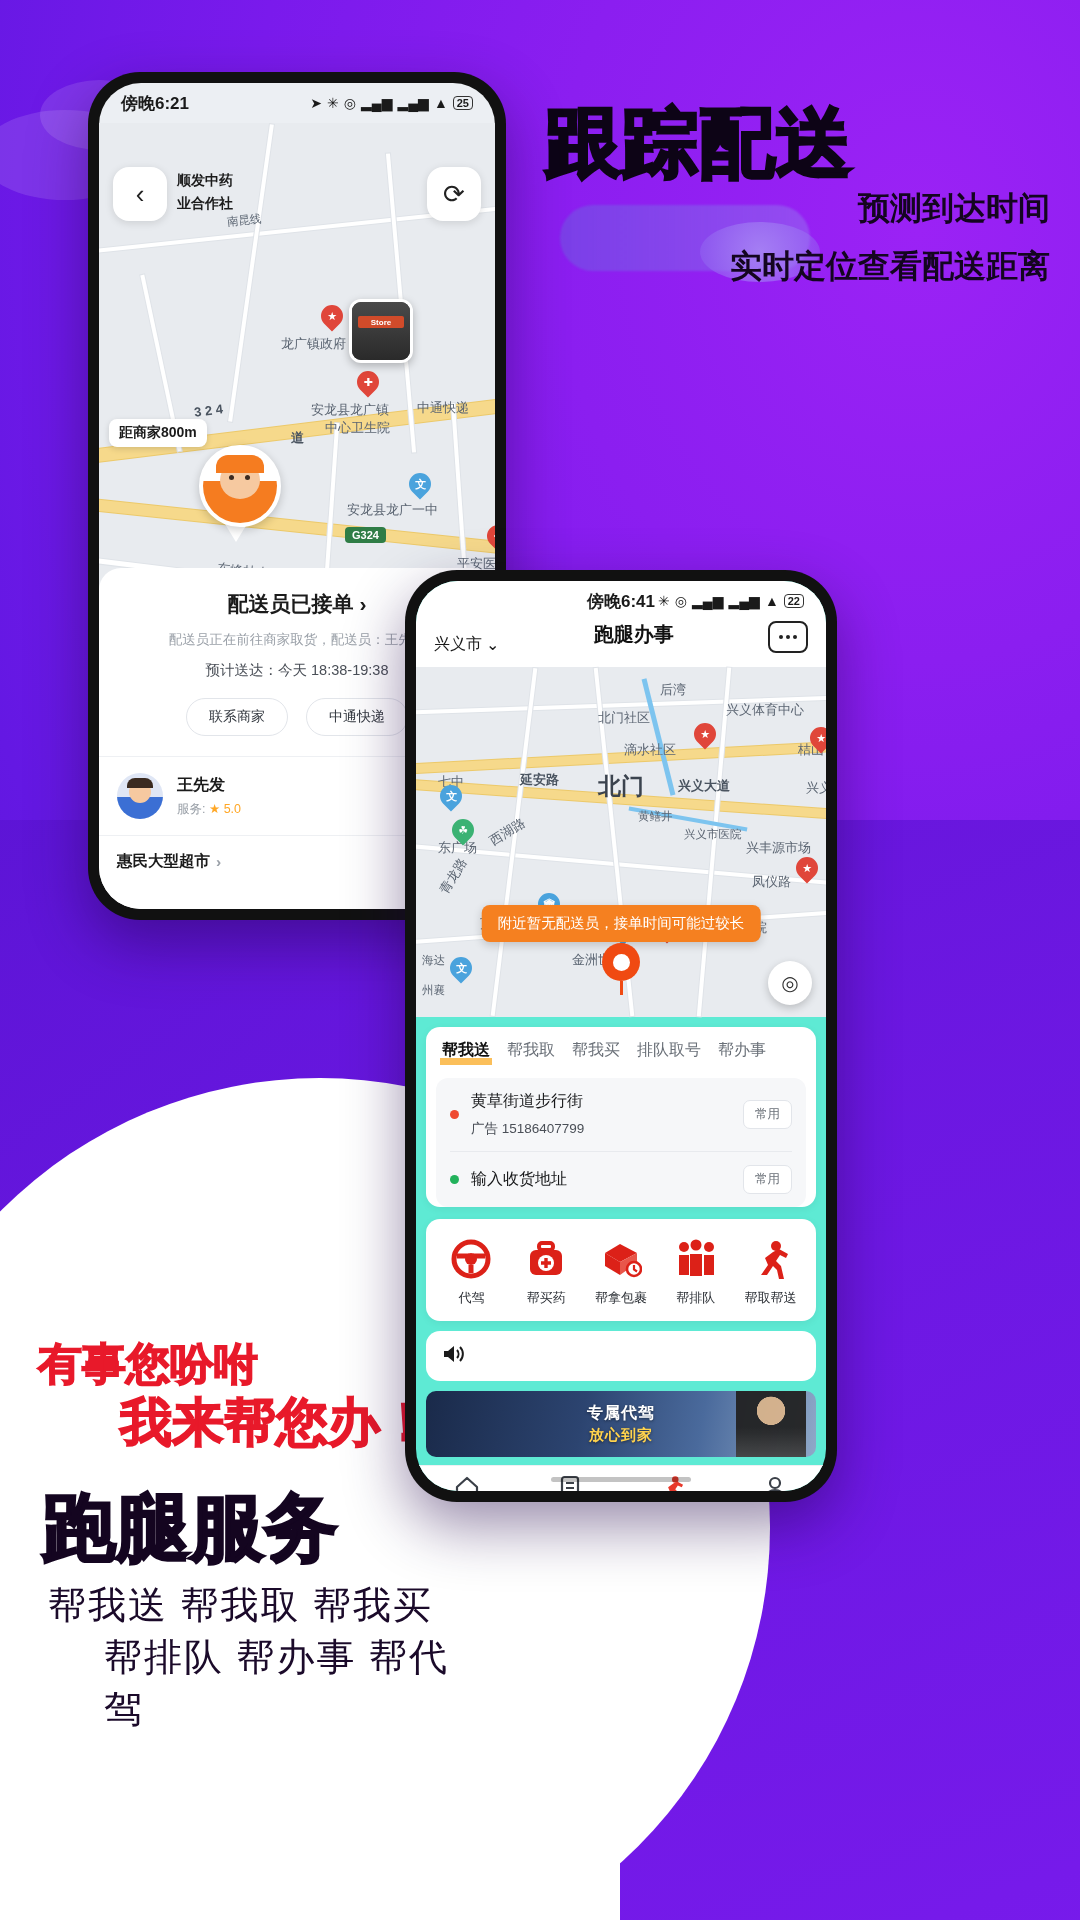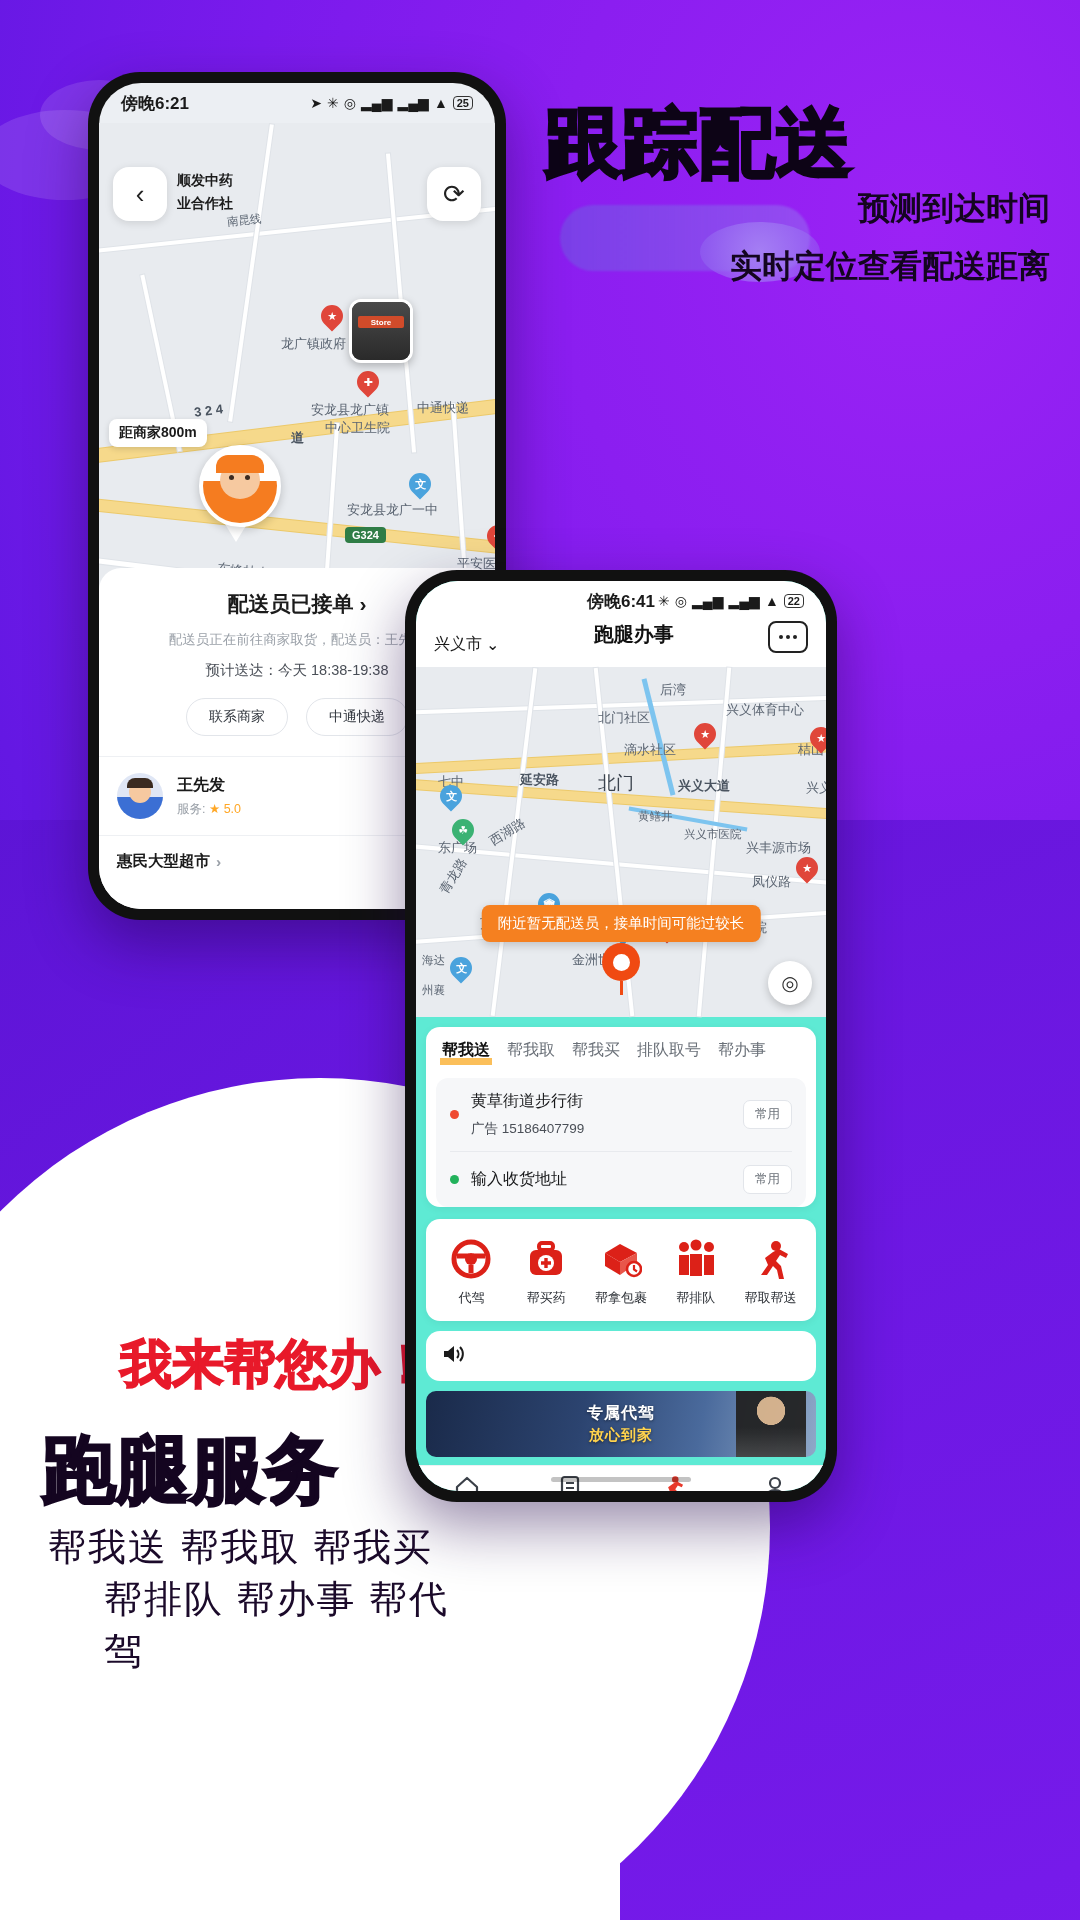--- a/index.html
+++ b/index.html
@@ -170,20 +170,21 @@
 
 <div class="blob-deco"></div>
 <div class="blob-deco2"></div>
 <div class="promo">
   <h1>跟踪配送</h1>
   <div class="sub" style="margin-top:0">预测到达时间</div>
   <div class="sub">实时定位查看配送距离</div>
 </div>
 
 <div class="botpromo">
+  <div class="red1">有事您吩咐</div>
   <div class="red2">我来帮您办！</div>
   <div class="big">跑腿服务</div>
   <div class="l1">帮我送 帮我取  帮我买</div>
   <div class="l2">帮排队 帮办事  帮代驾</div>
 </div>
 
 <div class="phone" id="phone1">
   <div class="screen">
 
     <div class="statusbar">
@@ -354,21 +355,21 @@
       <div class="road" style="left:296px;top:0;width:4px;height:350px;transform:rotate(5deg);"></div>
       <div style="position:absolute;left:240px;top:10px;width:5px;height:120px;background:#7dc4ef;transform:rotate(-14deg);"></div>
       <div style="position:absolute;left:212px;top:150px;width:120px;height:4px;background:#7dc4ef;transform:rotate(10deg);"></div>
 
       <div class="maplabel" style="left:244px;top:14px">后湾</div>
       <div class="maplabel" style="left:182px;top:42px">北门社区</div>
       <div class="maplabel" style="left:310px;top:34px">兴义体育中心</div>
       <div class="maplabel" style="left:208px;top:74px">滴水社区</div>
       <div class="maplabel" style="left:382px;top:74px">桔山</div>
       <div class="maplabel" style="left:104px;top:104px;font-weight:700;color:#4a5460">延安路</div>
-      <div class="maplabel" style="left:182px;top:104px;font-size:18px;font-weight:400;color:#3b434e">北门</div>
+      <div class="maplabel" style="left:182px;top:104px;font-size:23px;font-weight:700;color:#3b434e">北门</div>
       <div class="maplabel" style="left:262px;top:110px;font-weight:700;color:#4a5460">兴义大道</div>
       <div class="maplabel" style="left:390px;top:112px">兴义</div>
       <div class="maplabel" style="left:22px;top:106px">七中</div>
       <div class="maplabel s" style="left:222px;top:142px">黄鳝井</div>
       <div class="maplabel s" style="left:268px;top:160px">兴义市医院</div>
       <div class="maplabel" style="left:22px;top:172px">东广场</div>
       <div class="maplabel" style="left:72px;top:156px;transform:rotate(-32deg)">西湖路</div>
       <div class="maplabel" style="left:330px;top:172px">兴丰源市场</div>
       <div class="maplabel" style="left:336px;top:206px">凤仪路</div>
 

